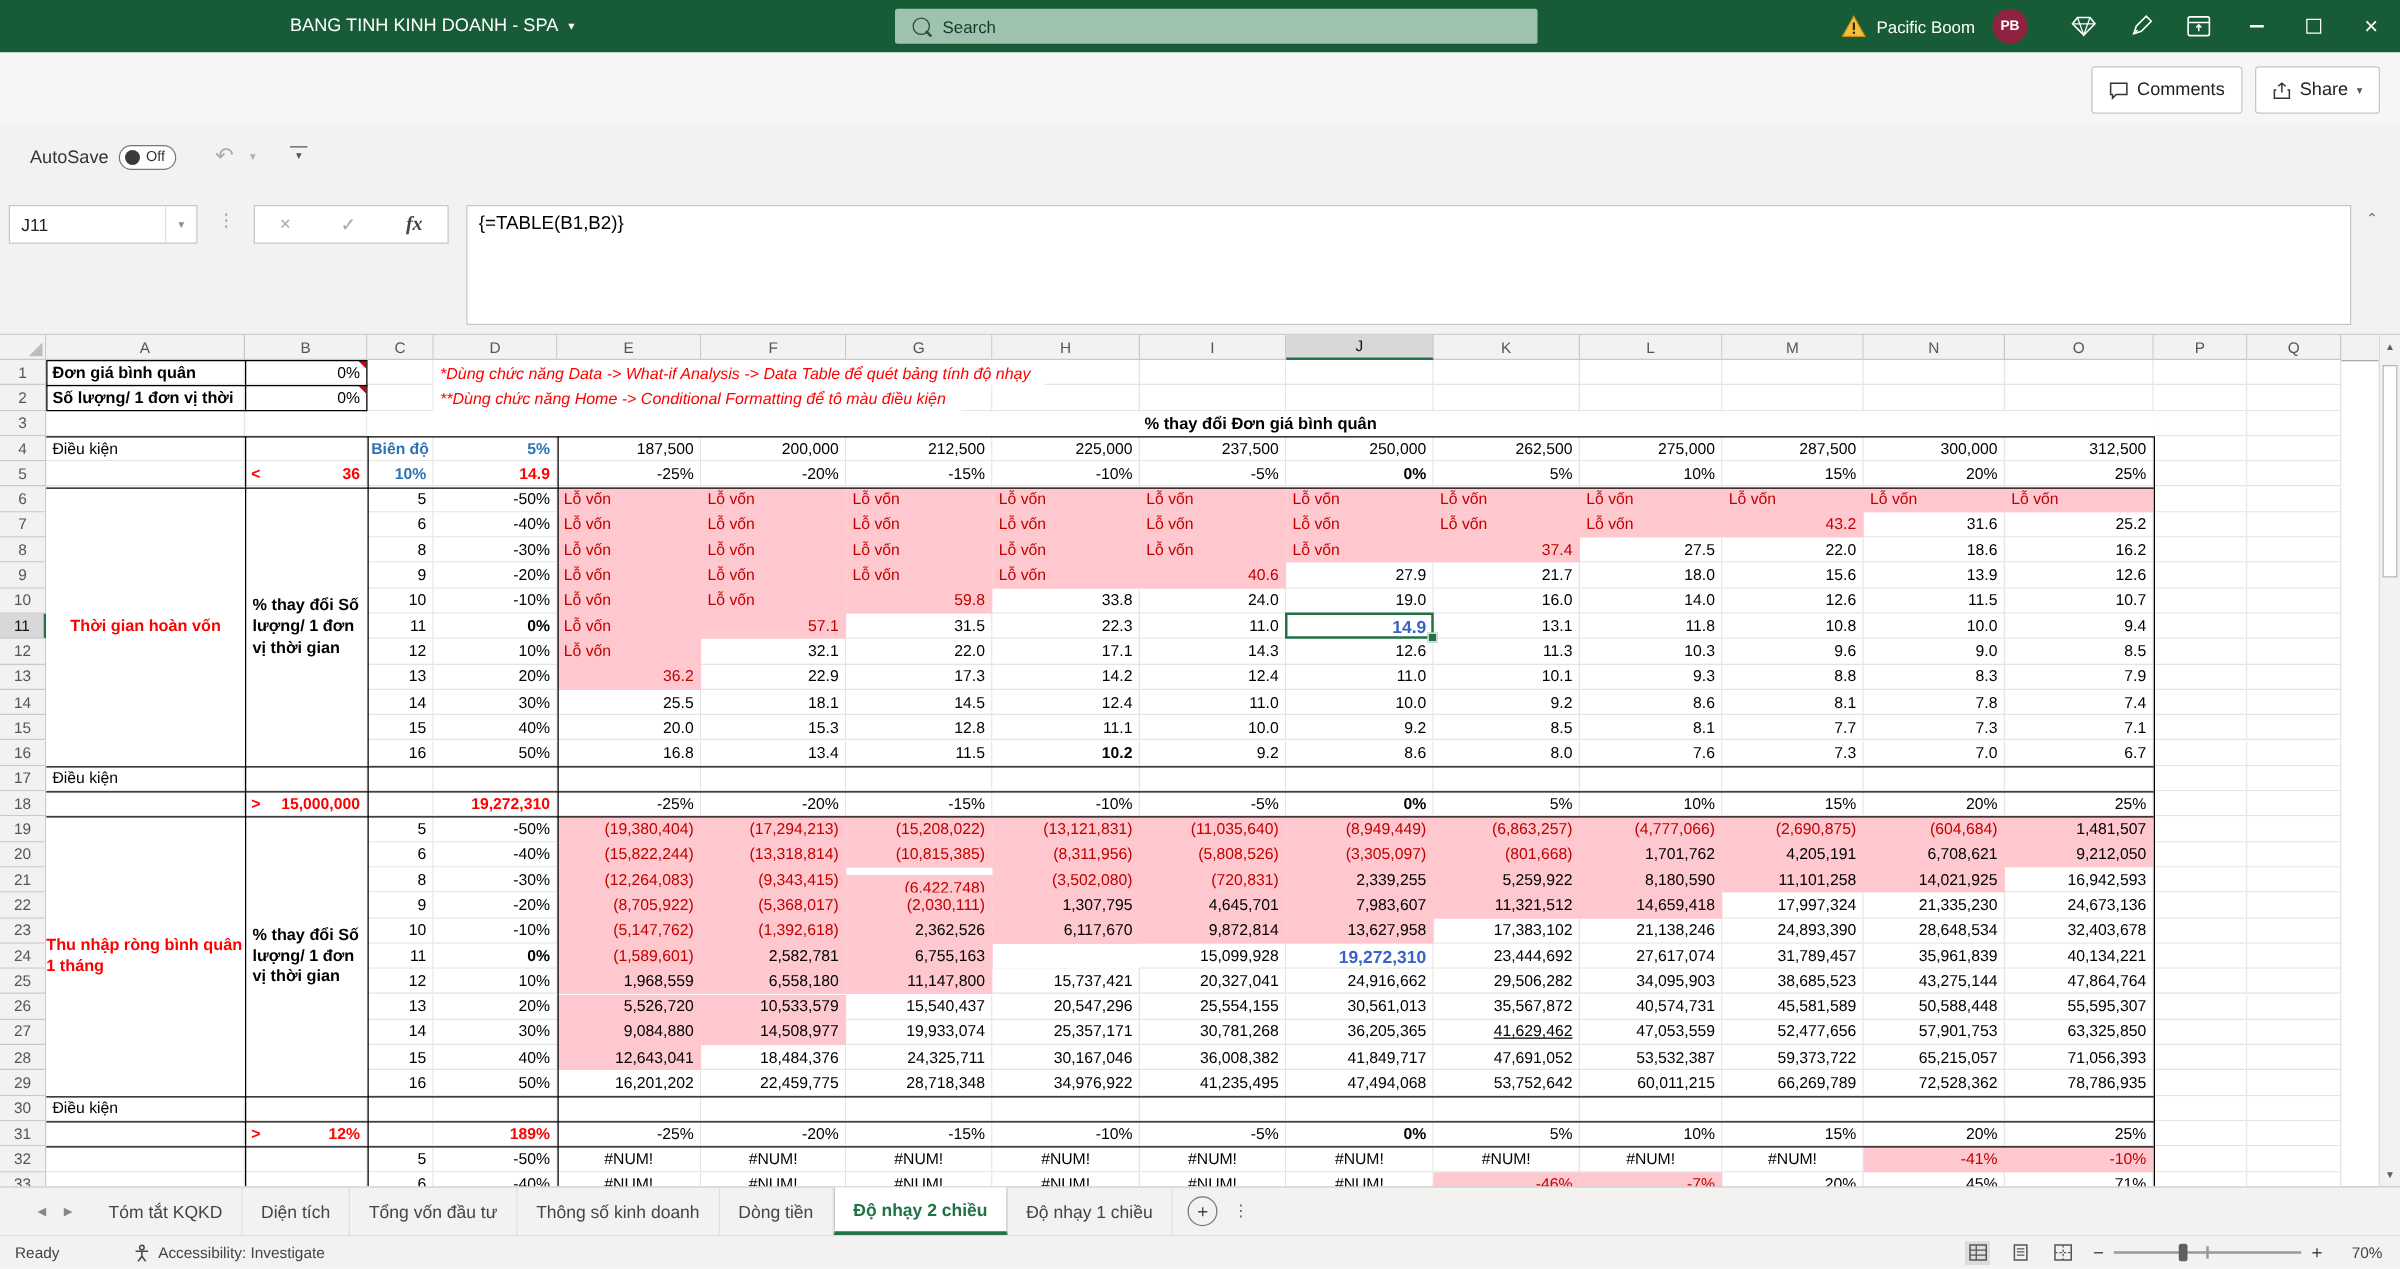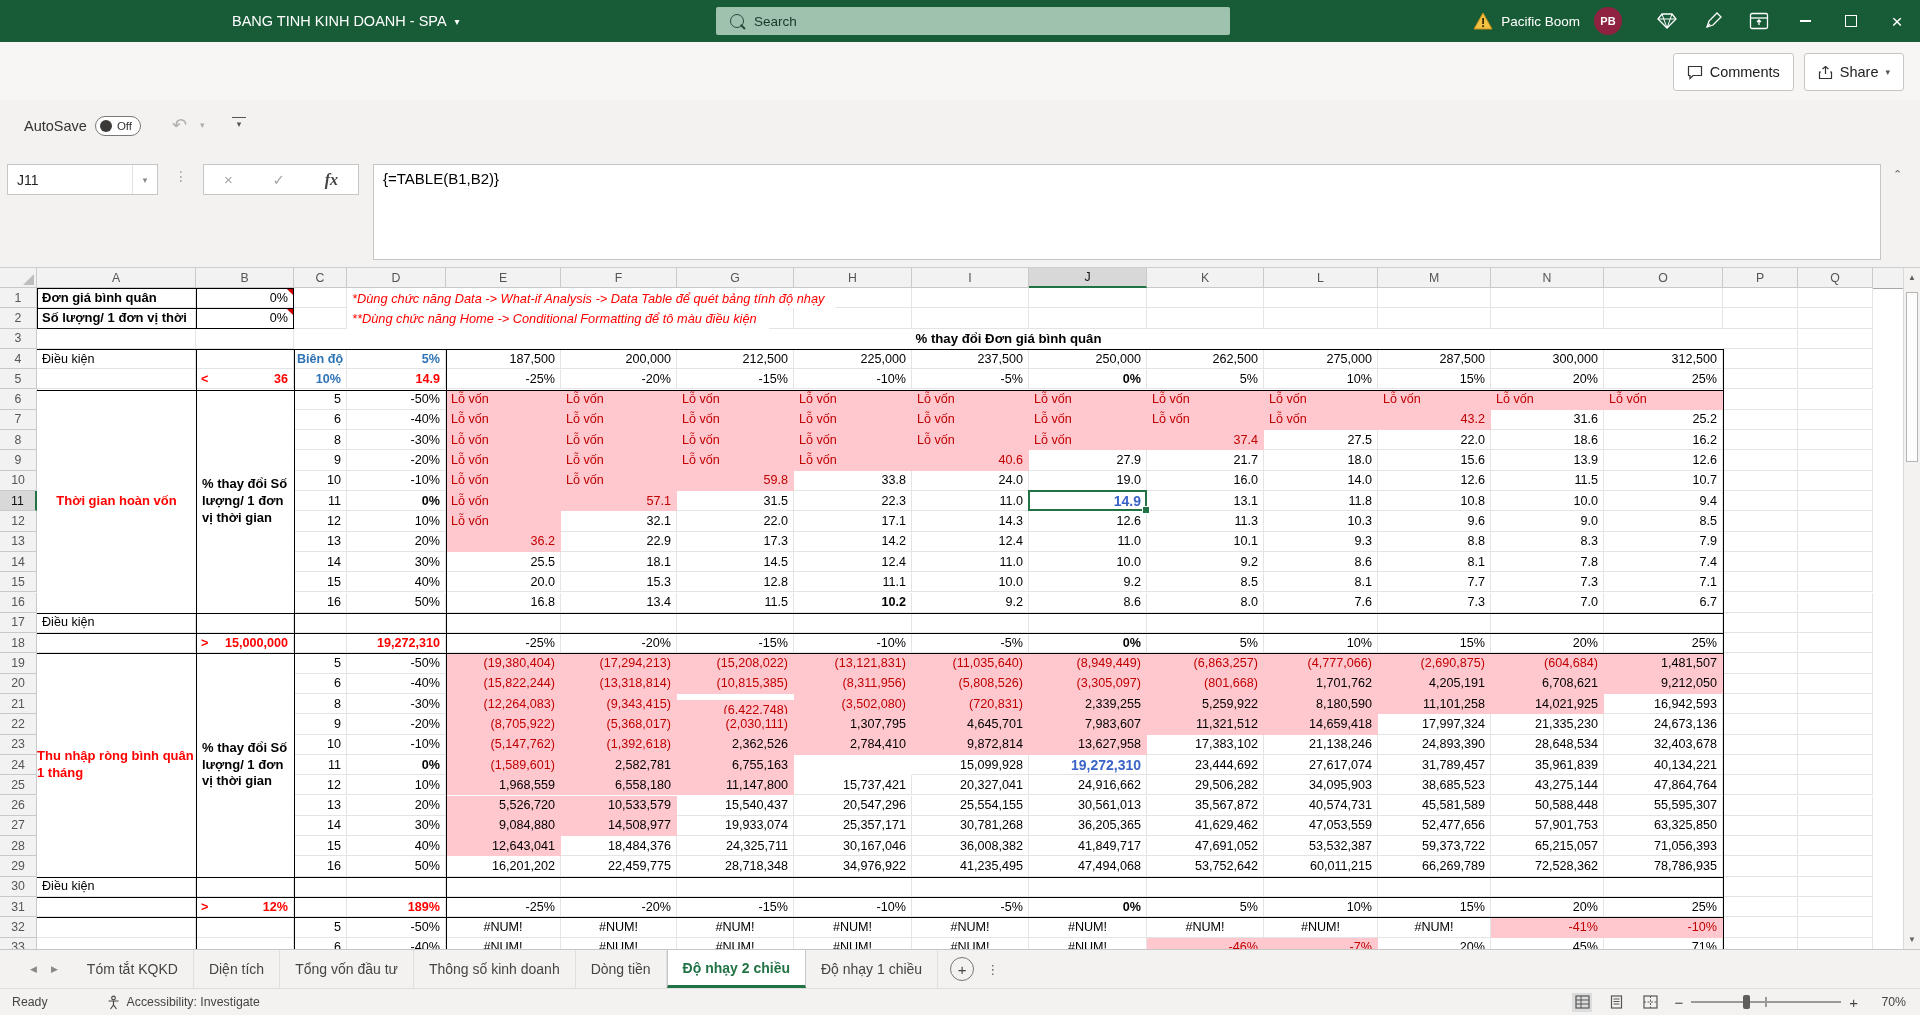--- a/index.html
+++ b/index.html
@@ -646,21 +646,21 @@
     <div class="c num" style="left: 1604px; top: 446.3px; width: 119px; height: 20.3px;">24,673,136</div>
     <div class="c" style="left: 1723px; top: 446.3px; width: 75px; height: 20.3px;"></div>
     <div class="c" style="left: 1798px; top: 446.3px; width: 75px; height: 20.3px;"></div>
     <div class="c" style="left: 37px; top: 466.6px; width: 159px; height: 20.3px;"></div>
     <div class="c" style="left: 196px; top: 466.6px; width: 98px; height: 20.3px;"></div>
     <div class="c num" style="left: 294px; top: 466.6px; width: 53px; height: 20.3px;">10</div>
     <div class="c num" style="left: 347px; top: 466.6px; width: 99px; height: 20.3px;">-10%</div>
     <div class="c pink-neg" style="left: 446px; top: 466.6px; width: 115px; height: 20.3px;">(5,147,762)</div>
     <div class="c pink-neg" style="left: 561px; top: 466.6px; width: 116px; height: 20.3px;">(1,392,618)</div>
     <div class="c pink-p" style="left: 677px; top: 466.6px; width: 117px; height: 20.3px;">2,362,526</div>
-    <div class="c pink-p" style="left: 794px; top: 466.6px; width: 118px; height: 20.3px;">2,784,410</div>
+    <div class="c pink-p" style="left: 794px; top: 466.6px; width: 118px; height: 20.3px;">6,117,670</div>
     <div class="c pink-p" style="left: 912px; top: 466.6px; width: 117px; height: 20.3px;">9,872,814</div>
     <div class="c pink-p" style="left: 1029px; top: 466.6px; width: 118px; height: 20.3px;">13,627,958</div>
     <div class="c num" style="left: 1147px; top: 466.6px; width: 117px; height: 20.3px;">17,383,102</div>
     <div class="c num" style="left: 1264px; top: 466.6px; width: 114px; height: 20.3px;">21,138,246</div>
     <div class="c num" style="left: 1378px; top: 466.6px; width: 113px; height: 20.3px;">24,893,390</div>
     <div class="c num" style="left: 1491px; top: 466.6px; width: 113px; height: 20.3px;">28,648,534</div>
     <div class="c num" style="left: 1604px; top: 466.6px; width: 119px; height: 20.3px;">32,403,678</div>
     <div class="c" style="left: 1723px; top: 466.6px; width: 75px; height: 20.3px;"></div>
     <div class="c" style="left: 1798px; top: 466.6px; width: 75px; height: 20.3px;"></div>
     <div class="c" style="left: 37px; top: 486.9px; width: 159px; height: 20.3px;"></div>
@@ -717,21 +717,21 @@
     <div class="c" style="left: 37px; top: 547.8px; width: 159px; height: 20.3px;"></div>
     <div class="c" style="left: 196px; top: 547.8px; width: 98px; height: 20.3px;"></div>
     <div class="c num" style="left: 294px; top: 547.8px; width: 53px; height: 20.3px;">14</div>
     <div class="c num" style="left: 347px; top: 547.8px; width: 99px; height: 20.3px;">30%</div>
     <div class="c pink-p" style="left: 446px; top: 547.8px; width: 115px; height: 20.3px;">9,084,880</div>
     <div class="c pink-p" style="left: 561px; top: 547.8px; width: 116px; height: 20.3px;">14,508,977</div>
     <div class="c num" style="left: 677px; top: 547.8px; width: 117px; height: 20.3px;">19,933,074</div>
     <div class="c num" style="left: 794px; top: 547.8px; width: 118px; height: 20.3px;">25,357,171</div>
     <div class="c num" style="left: 912px; top: 547.8px; width: 117px; height: 20.3px;">30,781,268</div>
     <div class="c num" style="left: 1029px; top: 547.8px; width: 118px; height: 20.3px;">36,205,365</div>
-    <div class="c num" style="left: 1147px; top: 547.8px; width: 117px; height: 20.3px;">41,629,462</div>
+    <div class="c num" style="left: 1147px; top: 547.8px; width: 117px; height: 20.3px; text-decoration: underline;">41,629,462</div>
     <div class="c num" style="left: 1264px; top: 547.8px; width: 114px; height: 20.3px;">47,053,559</div>
     <div class="c num" style="left: 1378px; top: 547.8px; width: 113px; height: 20.3px;">52,477,656</div>
     <div class="c num" style="left: 1491px; top: 547.8px; width: 113px; height: 20.3px;">57,901,753</div>
     <div class="c num" style="left: 1604px; top: 547.8px; width: 119px; height: 20.3px;">63,325,850</div>
     <div class="c" style="left: 1723px; top: 547.8px; width: 75px; height: 20.3px;"></div>
     <div class="c" style="left: 1798px; top: 547.8px; width: 75px; height: 20.3px;"></div>
     <div class="c" style="left: 37px; top: 568.1px; width: 159px; height: 20.3px;"></div>
     <div class="c" style="left: 196px; top: 568.1px; width: 98px; height: 20.3px;"></div>
     <div class="c num" style="left: 294px; top: 568.1px; width: 53px; height: 20.3px;">15</div>
     <div class="c num" style="left: 347px; top: 568.1px; width: 99px; height: 20.3px;">40%</div>

